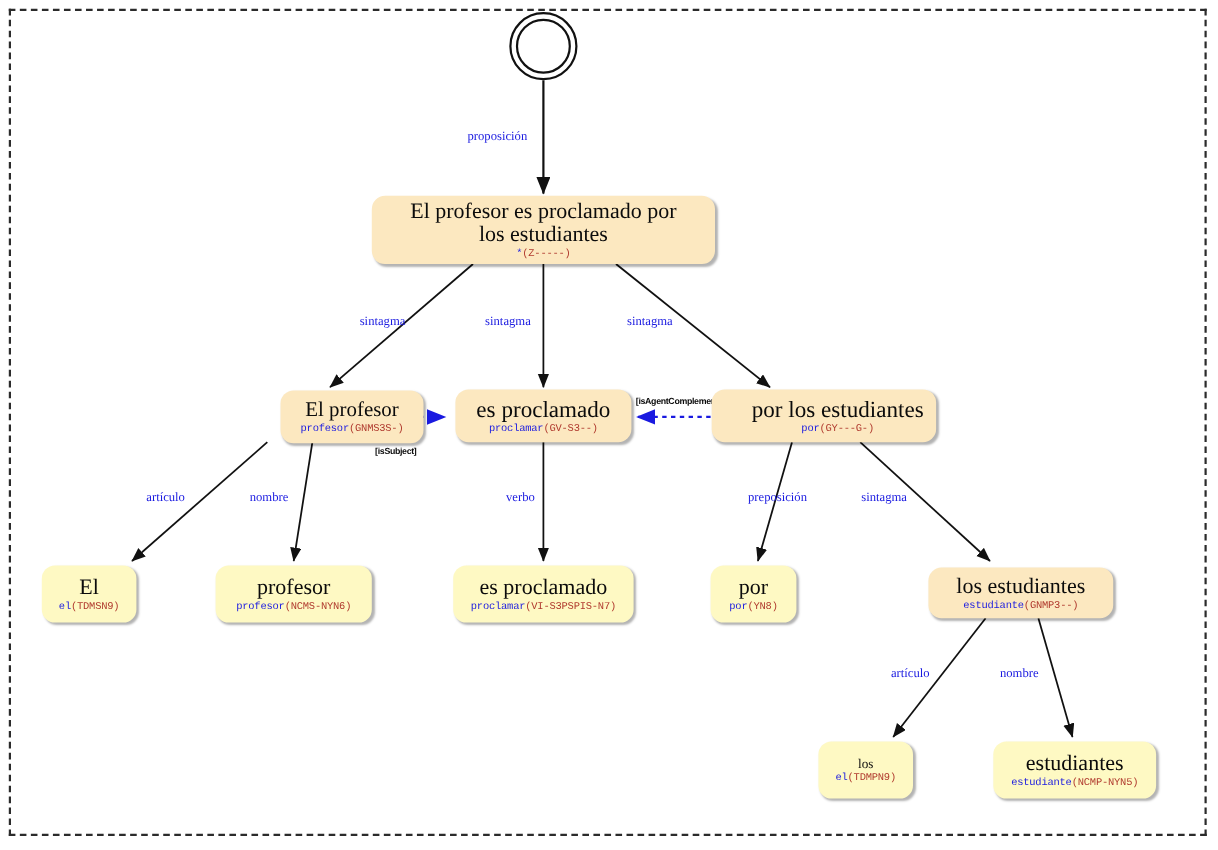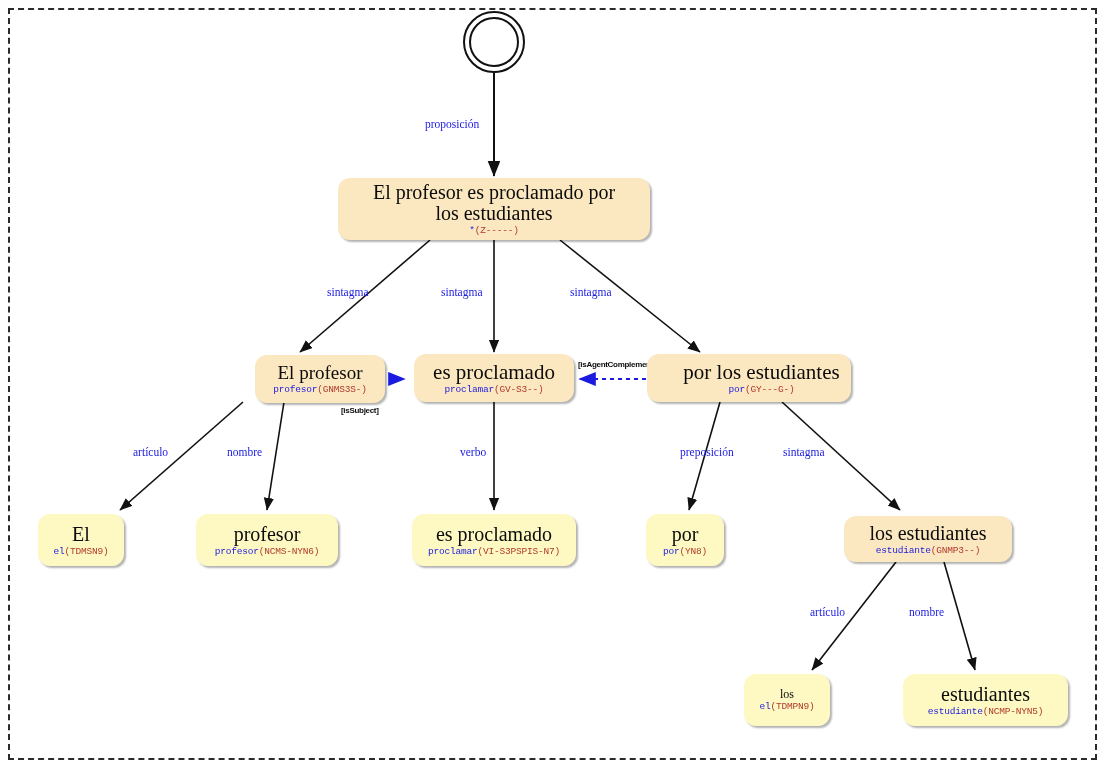--- a/index.html
+++ b/index.html
@@ -173,20 +173,20 @@
     </div>
   </div>
 
   <div class="node leaf" style="left:744px;top:674px;width:86px;height:52px;">
     <div class="surface" style="font-size:12px;">los</div>
     <div class="tagline">
       <span class="lemma">el</span><span class="tag">(TDMPN9)</span>
     </div>
   </div>
 
-  <div class="node leaf" style="left:903px;top:674px;width:165px;height:52px;">
+  <div class="node leaf" style="left:903px;top:674px;width:148px;height:52px;">
     <div class="surface" style="font-size:20px;">estudiantes</div>
     <div class="tagline">
       <span class="lemma">estudiante</span><span class="tag">(NCMP-NYN5)</span>
     </div>
   </div>
 
 </div>
 
 </body></html>

